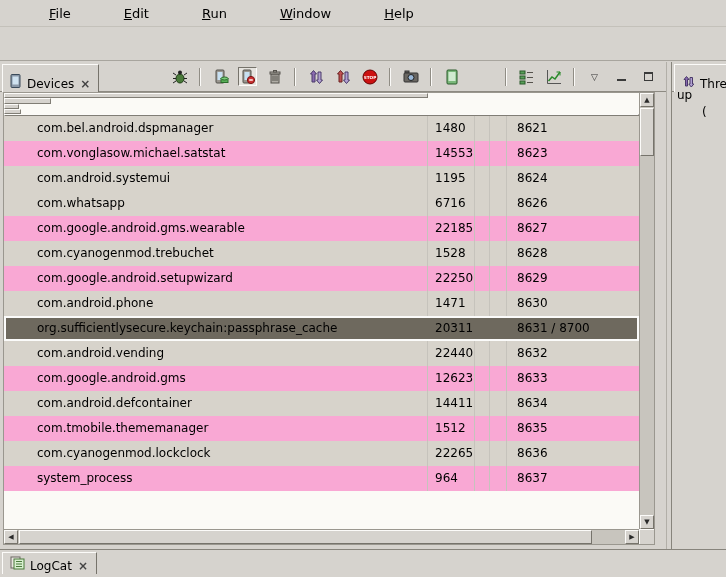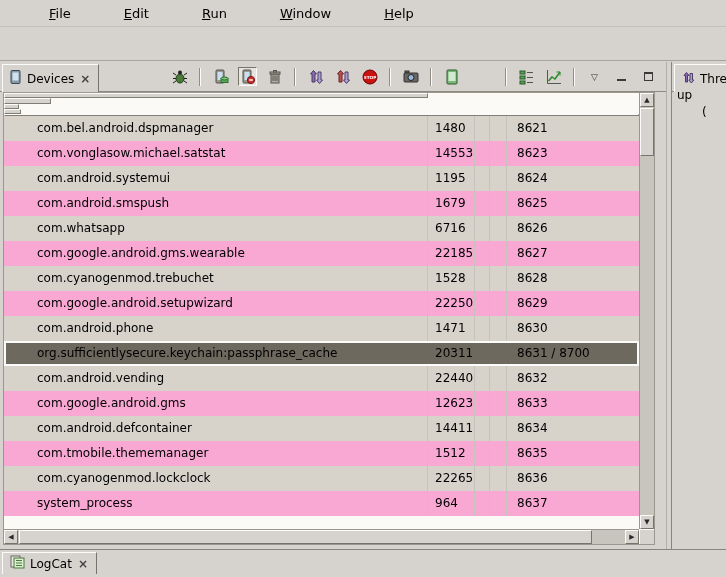--- a/index.html
+++ b/index.html
@@ -26,22 +26,22 @@
 
   
   .devices-panel { position:absolute; left:0; top:62px; width:666px; height:487px; }
   .splitter { position:absolute; left:666px; top:62px; width:5px; height:487px;
     background:#d6d3ce; border-left:1px solid #b2afa8; }
   .threads-panel { position:absolute; left:671px; top:62px; width:55px; height:487px;
     border-left:1px solid #87847c; overflow:hidden; }
 
   .panel-tabbar { position:absolute; left:0; top:0; width:100%; height:30px;
     border-bottom:1px solid #8d8a82; }
-  .tab { position:absolute; left:2px; top:2px; height:28px; display:flex; align-items:center;
-    gap:5px; padding:7px 7px; background:#d6d3ce; z-index:2; white-space:nowrap; overflow:hidden;
+  .tab { position:absolute; left:2px; top:2px; height:28px; display:flex; align-items:flex-end;
+    gap:5px; padding:1px 7px; background:#d6d3ce; z-index:2; white-space:nowrap; overflow:hidden;
     border-top:1px solid #fcfbf9; border-left:1px solid #fcfbf9; border-right:1px solid #76736b; }
   .tab-close { font-size:12px; font-weight:bold; color:#444; padding:0 1px; cursor:default; }
 
   
   .panel-toolbar { position:absolute; right:8px; top:5px; display:flex; align-items:center; gap:8px; }
   .tbtn { width:19px; height:19px; display:flex; align-items:center; justify-content:center; }
   .tbtn.pressed { background:#e6e4df; border-top:1px solid #76736b; border-left:1px solid #76736b;
     border-right:1px solid #fcfbf9; border-bottom:1px solid #fcfbf9; }
   .tsep { width:2px; height:18px; border-left:1px solid #908d85; border-right:1px solid #fbfaf8; margin:0 2px; }
   .tgap { width:26px; }
@@ -247,27 +247,20 @@
             <div class="cell cs2"></div>
             <div class="cell cport">8623</div>
           </div>
           <div class="trow even">
             <div class="cell cname">com.android.systemui</div>
             <div class="cell cpid">1195</div>
             <div class="cell cs1"></div>
             <div class="cell cs2"></div>
             <div class="cell cport">8624</div>
           </div>
-          <div class="trow odd">
-            <div class="cell cname">com.android.smspush</div>
-            <div class="cell cpid">1679</div>
-            <div class="cell cs1"></div>
-            <div class="cell cs2"></div>
-            <div class="cell cport">8625</div>
-          </div>
           <div class="trow even">
             <div class="cell cname">com.whatsapp</div>
             <div class="cell cpid">6716</div>
             <div class="cell cs1"></div>
             <div class="cell cs2"></div>
             <div class="cell cport">8626</div>
           </div>
           <div class="trow odd">
             <div class="cell cname">com.google.android.gms.wearable</div>
             <div class="cell cpid">22185</div>

